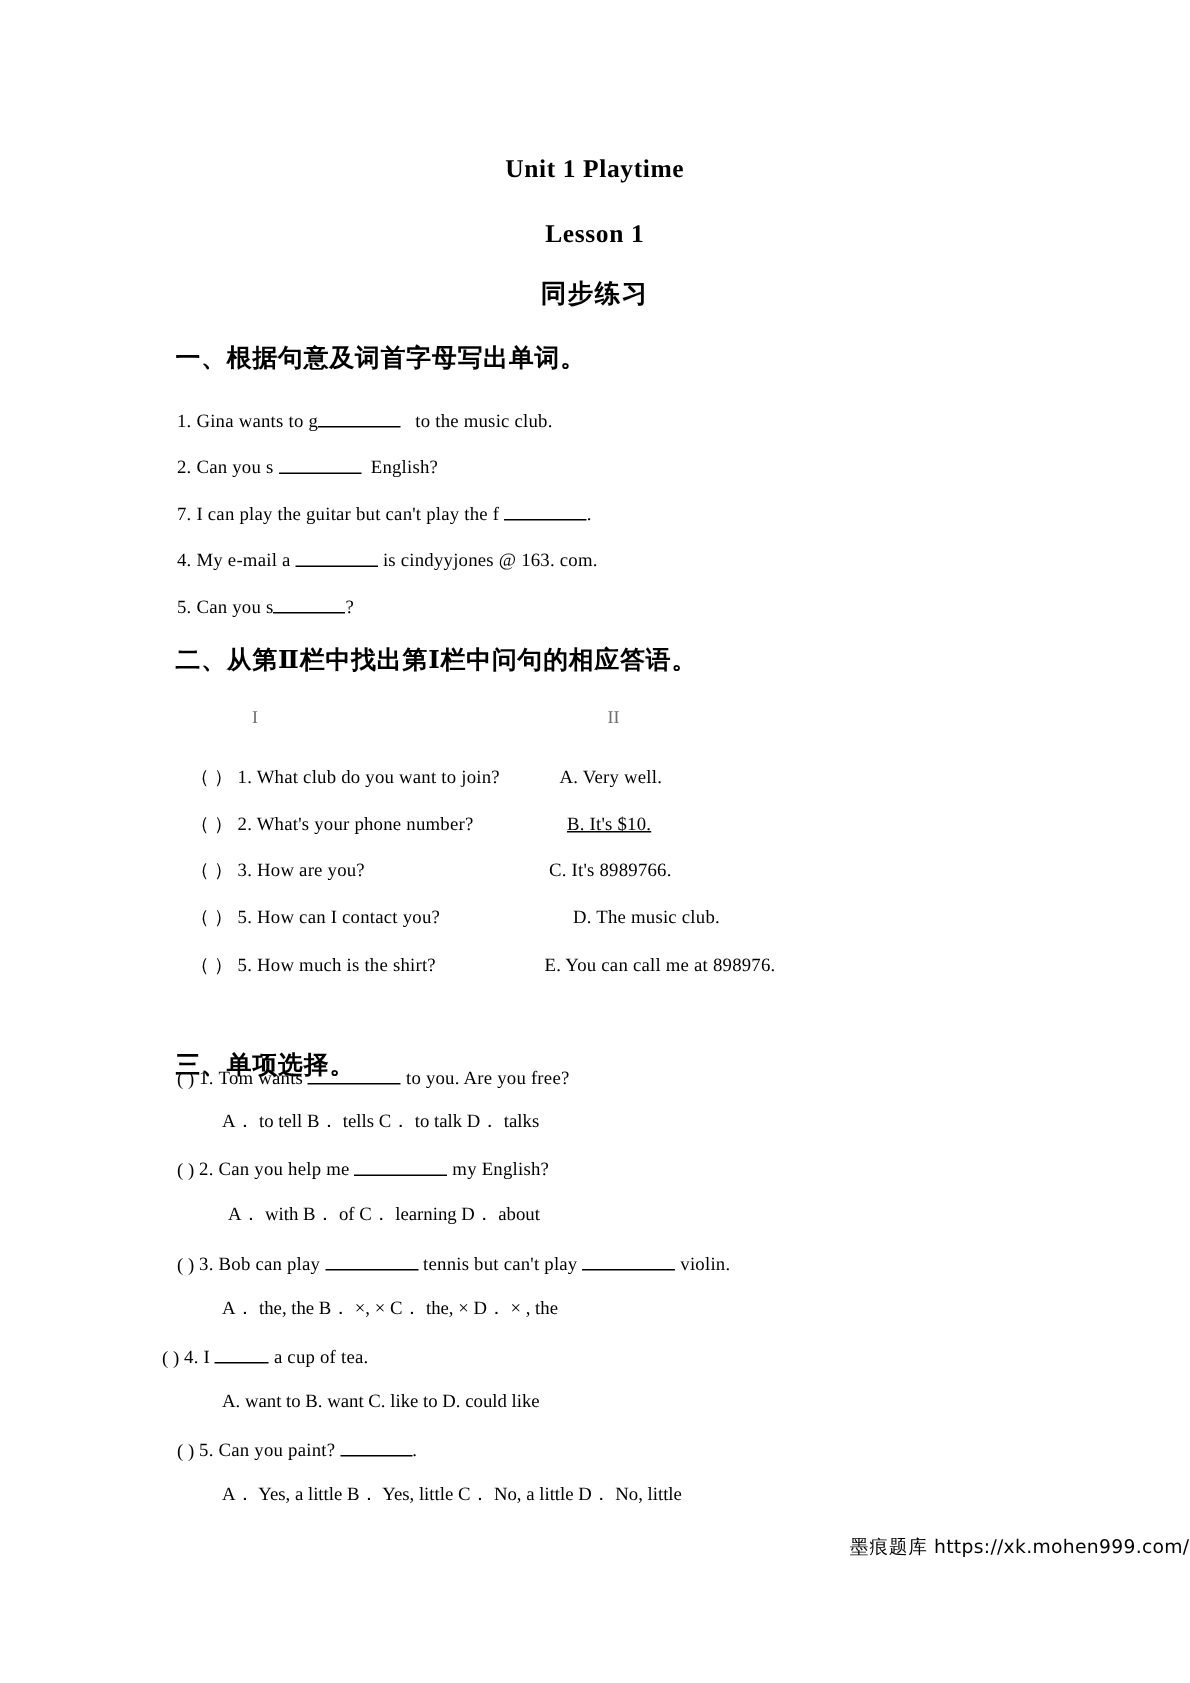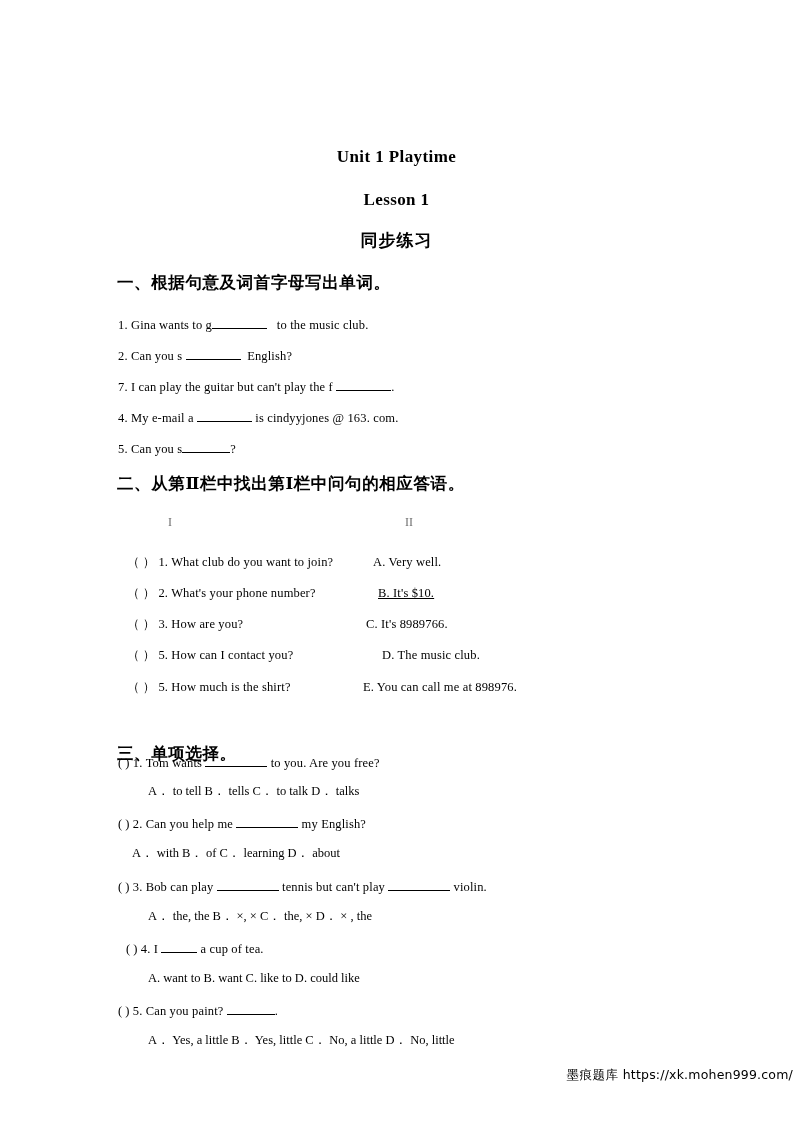--- a/index.html
+++ b/index.html
@@ -14,21 +14,20 @@
     position: relative;
     font-family: "Liberation Serif", "DejaVu Serif", serif;
     color: #000000;
     overflow: hidden;
   }
   .page {
     position: relative;
     width: 793px;
     height: 990px;
     box-sizing: border-box;
-    margin-top: 44px;
   }
 
   
   .title-block {
     position: absolute;
     left: 0;
     top: 104px;
     width: 793px;
     text-align: center;
   }
@@ -191,28 +190,28 @@
   <div class="section-heading" style="top:702px;">三、单项选择。</div>
 
   <div class="line" style="left:118px; top:711px;">
     <span class="paren">(    )</span>&nbsp;<span>1.</span>&nbsp;<span>Tom wants</span>&nbsp;<span class="blank b-lg"></span>&nbsp;<span>to you. Are you free?</span>
   </div>
   <div class="opt-line" style="left:148px; top:741px;">A． to tell   B． tells   C． to talk   D． talks</div>
 
   <div class="line" style="left:118px; top:772px;">
     <span class="paren">(    )</span>&nbsp;<span>2.</span>&nbsp;<span>Can you help me</span>&nbsp;<span class="blank b-lg"></span>&nbsp;<span>my English?</span>
   </div>
-  <div class="opt-line" style="left:132px; top:803px;">A． with   B． of   C． learning   D． about</div>
+  <div class="opt-line" style="left:152px; top:803px;">A． with   B． of   C． learning   D． about</div>
 
   <div class="line" style="left:118px; top:835px;">
     <span class="paren">(    )</span>&nbsp;<span>3.</span>&nbsp;<span>Bob can play</span>&nbsp;<span class="blank b-lg"></span>&nbsp;<span>tennis but can't play</span>&nbsp;<span class="blank b-lg"></span>&nbsp;<span>violin.</span>
   </div>
   <div class="opt-line" style="left:148px; top:866px;">A． the, the   B． ×, ×   C． the, ×   D． × , the</div>
 
-  <div class="line" style="left:126px; top:897px;">
+  <div class="line" style="left:108px; top:897px;">
     <span class="paren">(    )</span>&nbsp;<span>4.</span>&nbsp;<span>I</span>&nbsp;<span class="blank b-xs"></span>&nbsp;<span>a cup of tea.</span>
   </div>
   <div class="opt-line" style="left:148px; top:928px;">A. want to   B. want   C. like to   D. could like</div>
 
   <div class="line" style="left:118px; top:959px;">
     <span class="paren">(    )</span>&nbsp;<span>5.</span>&nbsp;<span>Can you paint?</span>&nbsp;<span class="blank b-sm"></span><span>.</span>
   </div>
   <div class="opt-line" style="left:148px; top:990px;">A．  Yes, a little   B． Yes, little   C． No, a little   D． No, little</div>
 
   <div class="footer-watermark">

